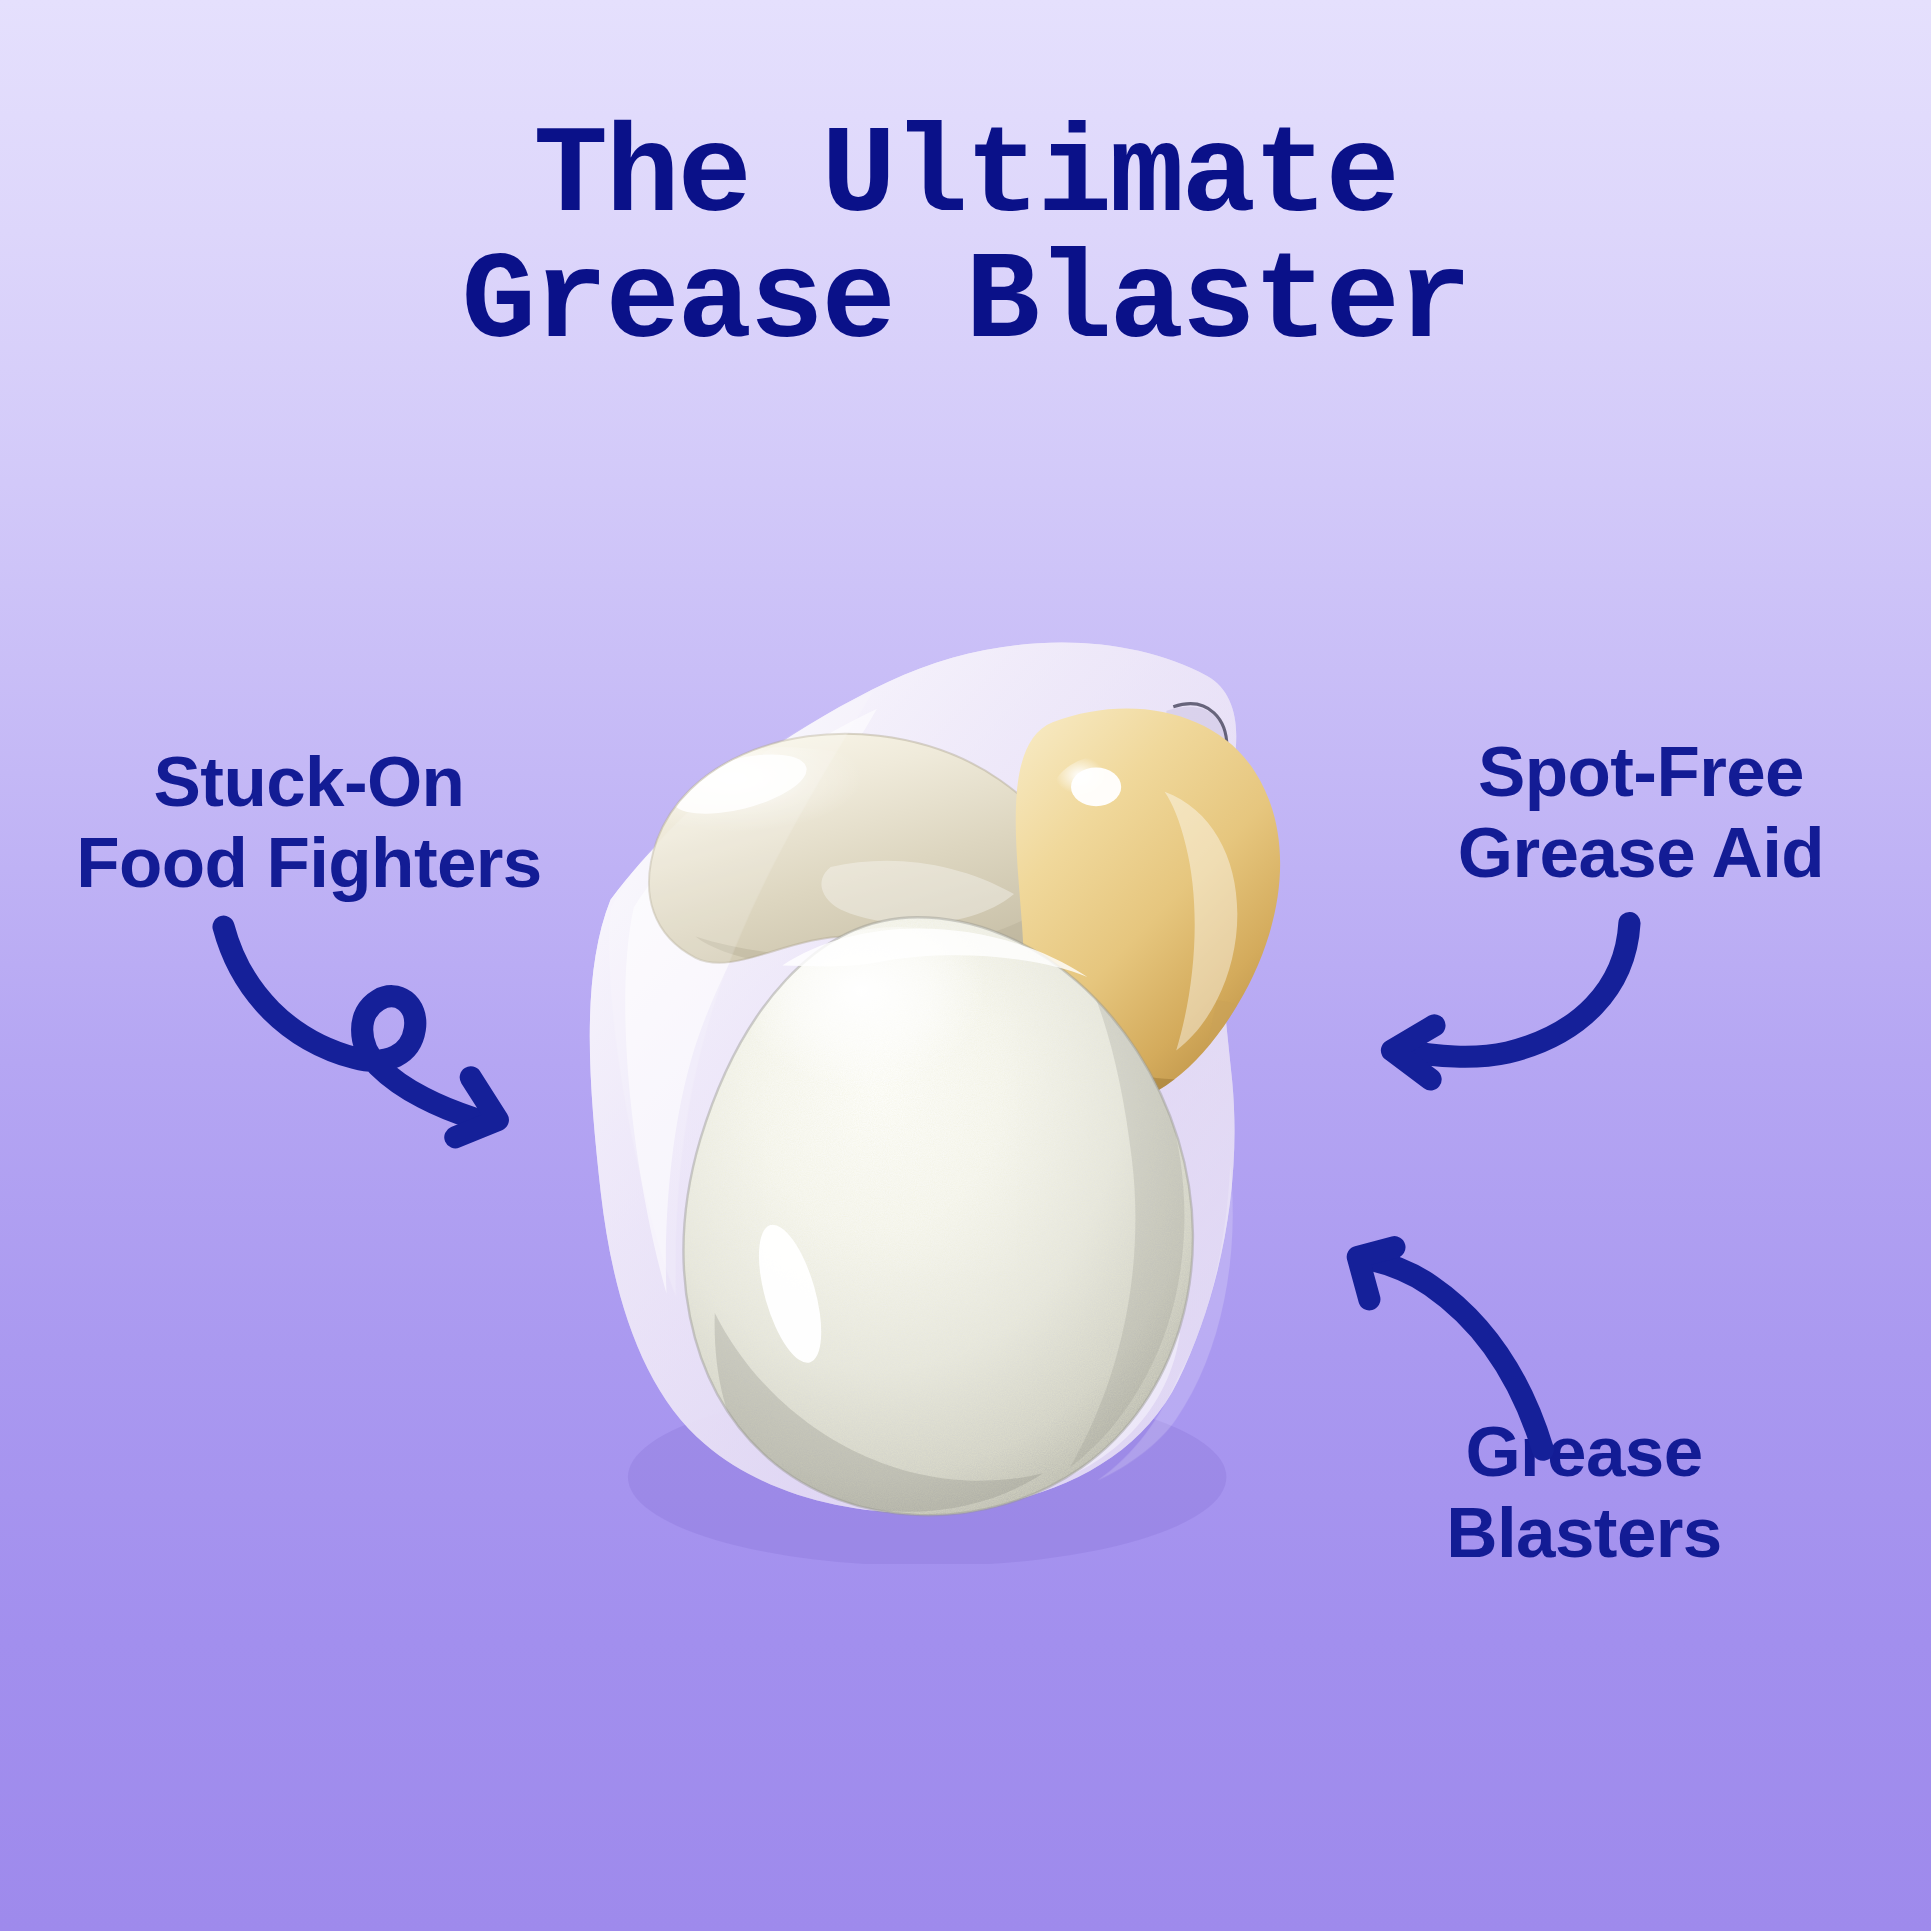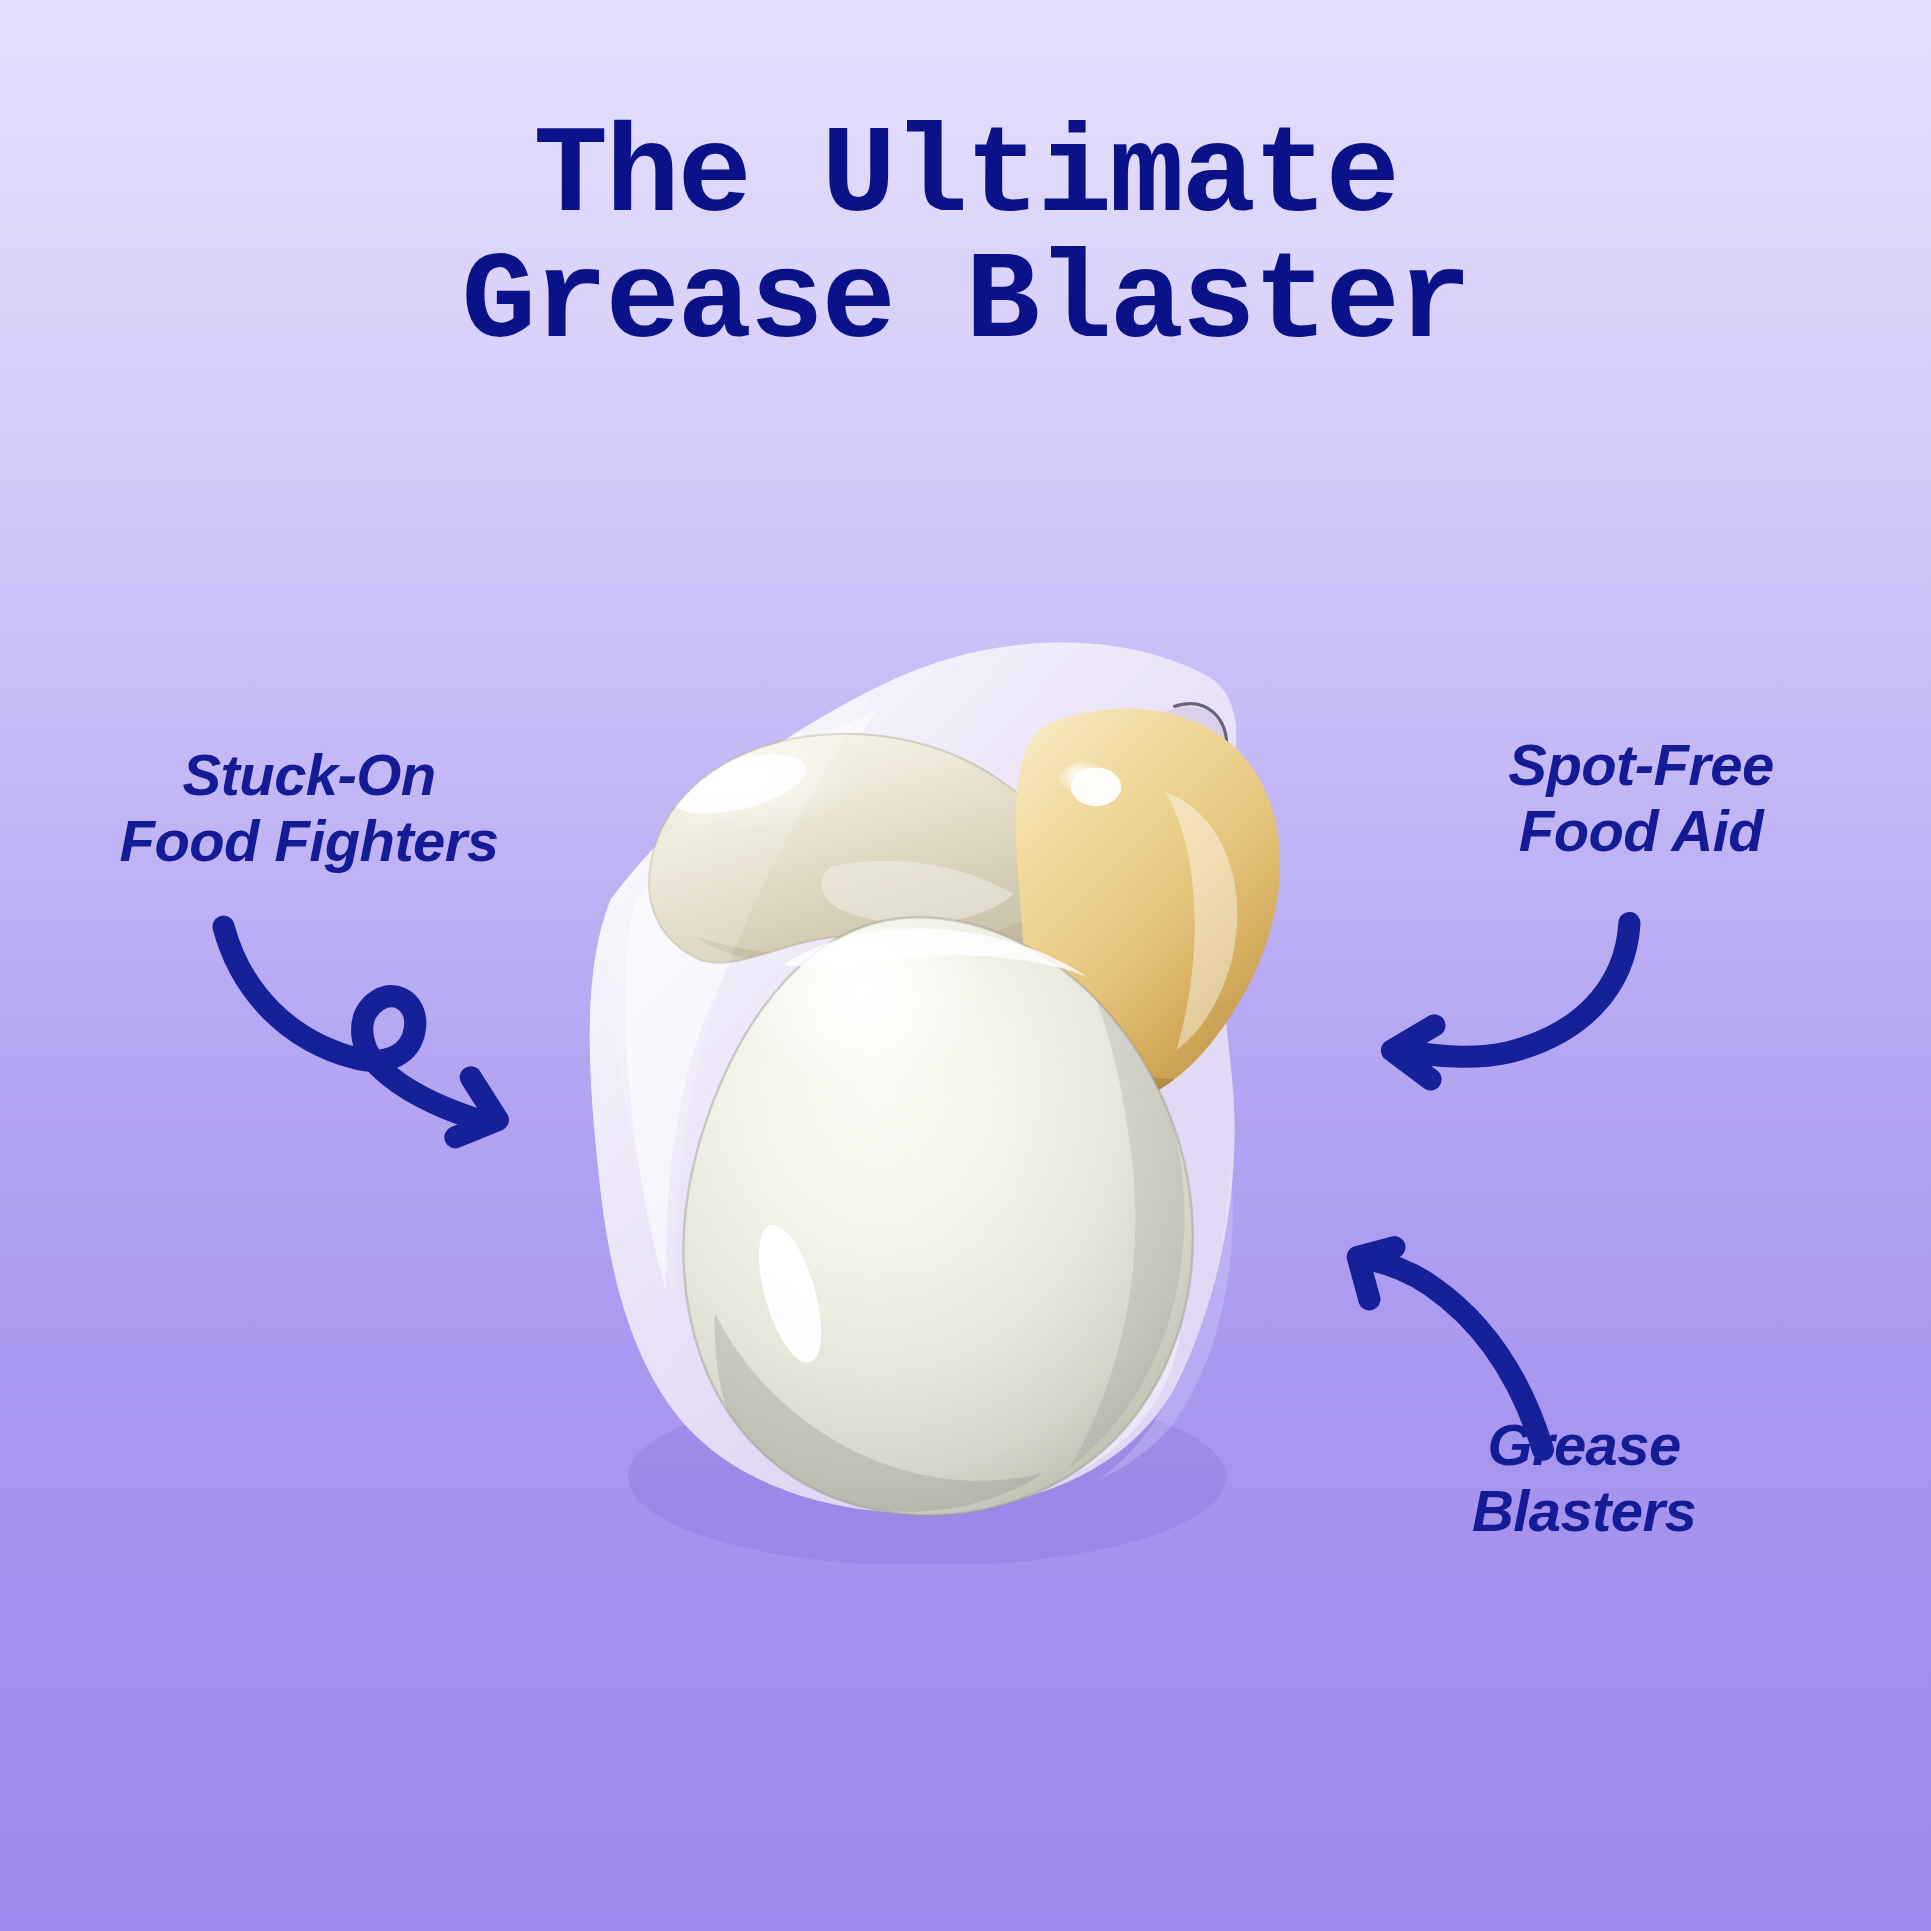--- a/index.html
+++ b/index.html
@@ -44,25 +44,24 @@
     letter-spacing: -2.4px;
     white-space: pre-line;
   }
 
   
   .callout {
     position: absolute;
     color: #131c95;
     font-family: "Liberation Sans", sans-serif;
     font-weight: 700;
-    font-size: 58px;
+    font-size: 71px;
     line-height: 1.14;
     letter-spacing: -0.6px;
     white-space: pre-line;
-    font-style: italic;
   }
   #callout-left  { left: 58px;  top: 742px;  width: 502px; text-align: center; }
   #callout-right { left: 1419px; top: 732px; width: 444px; text-align: center; }
   #callout-bottom{ left: 1381px; top: 1412px; width: 406px; text-align: center; }
 
   
   .arrow-svg { position: absolute; overflow: visible; }
   #arrow-left   { left: 183px;  top: 888px; }
   #arrow-right  { left: 1361px; top: 869px; }
   #arrow-bottom { left: 1323px; top: 1226px; }
@@ -289,21 +288,21 @@
     <path class="arrow-path" d="M 42 40
              C 60 108 110 158 178 176
              C 212 185 236 172 240 146
              C 244 120 222 104 202 116
              C 180 129 180 162 202 184
              C 228 210 268 228 300 238"></path>
     <path class="arrow-path" d="M 298 196 L 326 240 L 282 258"></path>
   </svg>
 
   <div id="callout-right" class="callout">Spot-Free
-Food Aid</div>
+Grease Aid</div>
 
   <svg id="arrow-right" class="arrow-svg" width="338" height="251" viewBox="0 0 350 260" xmlns="http://www.w3.org/2000/svg">
     <path class="arrow-path" d="M 278 56
              C 274 124 226 172 152 190
              C 116 198 78 194 42 188"></path>
     <path class="arrow-path" d="M 76 162 L 32 188 L 72 218"></path>
   </svg>
 
   <div id="callout-bottom" class="callout">Grease
 Blasters</div>

